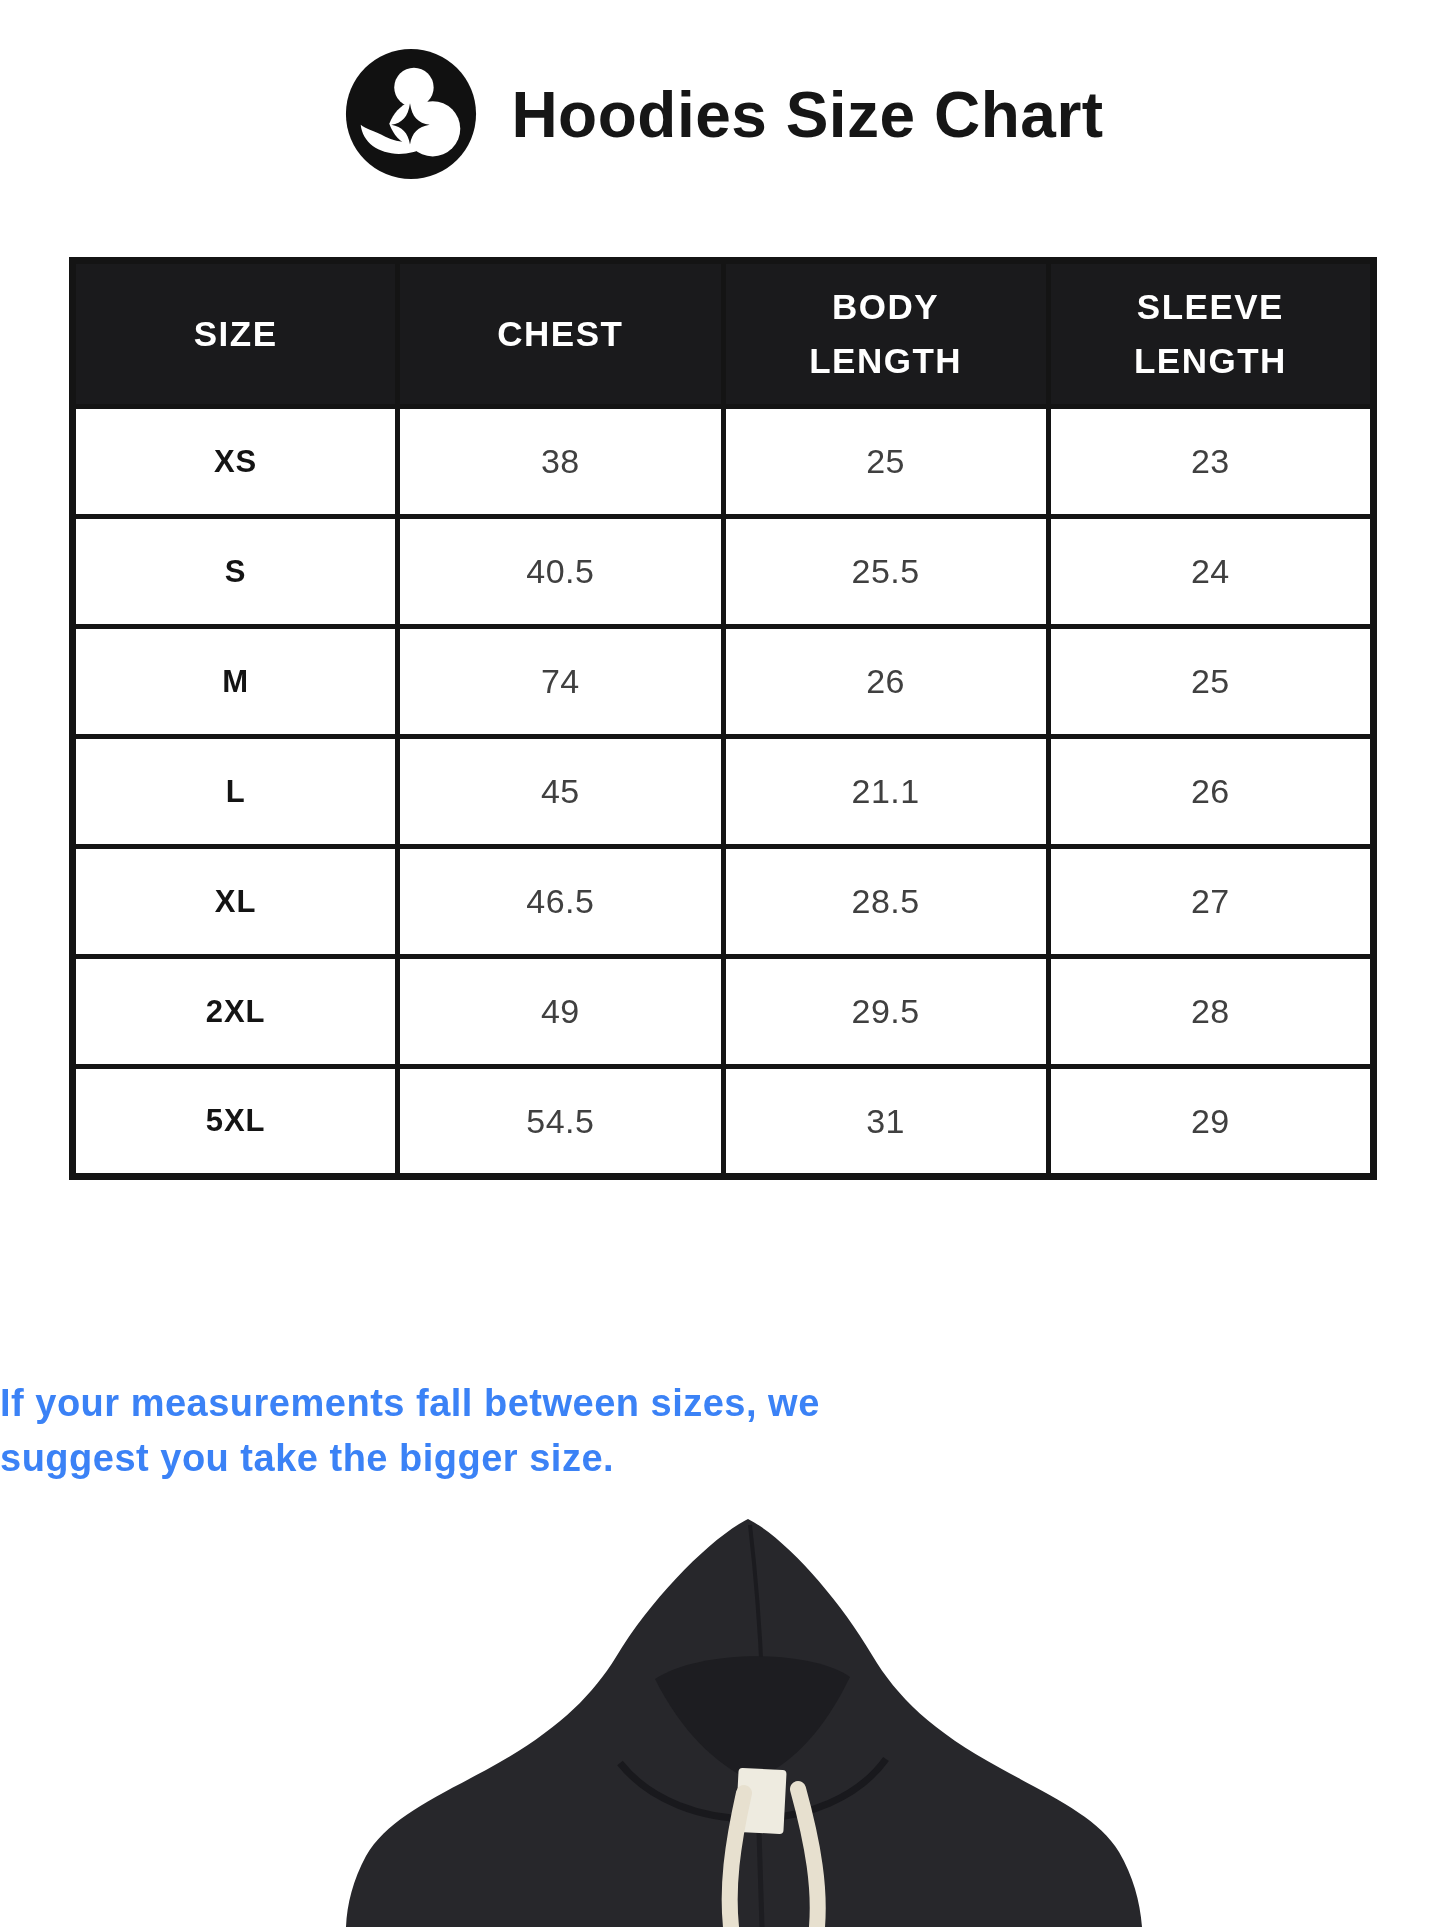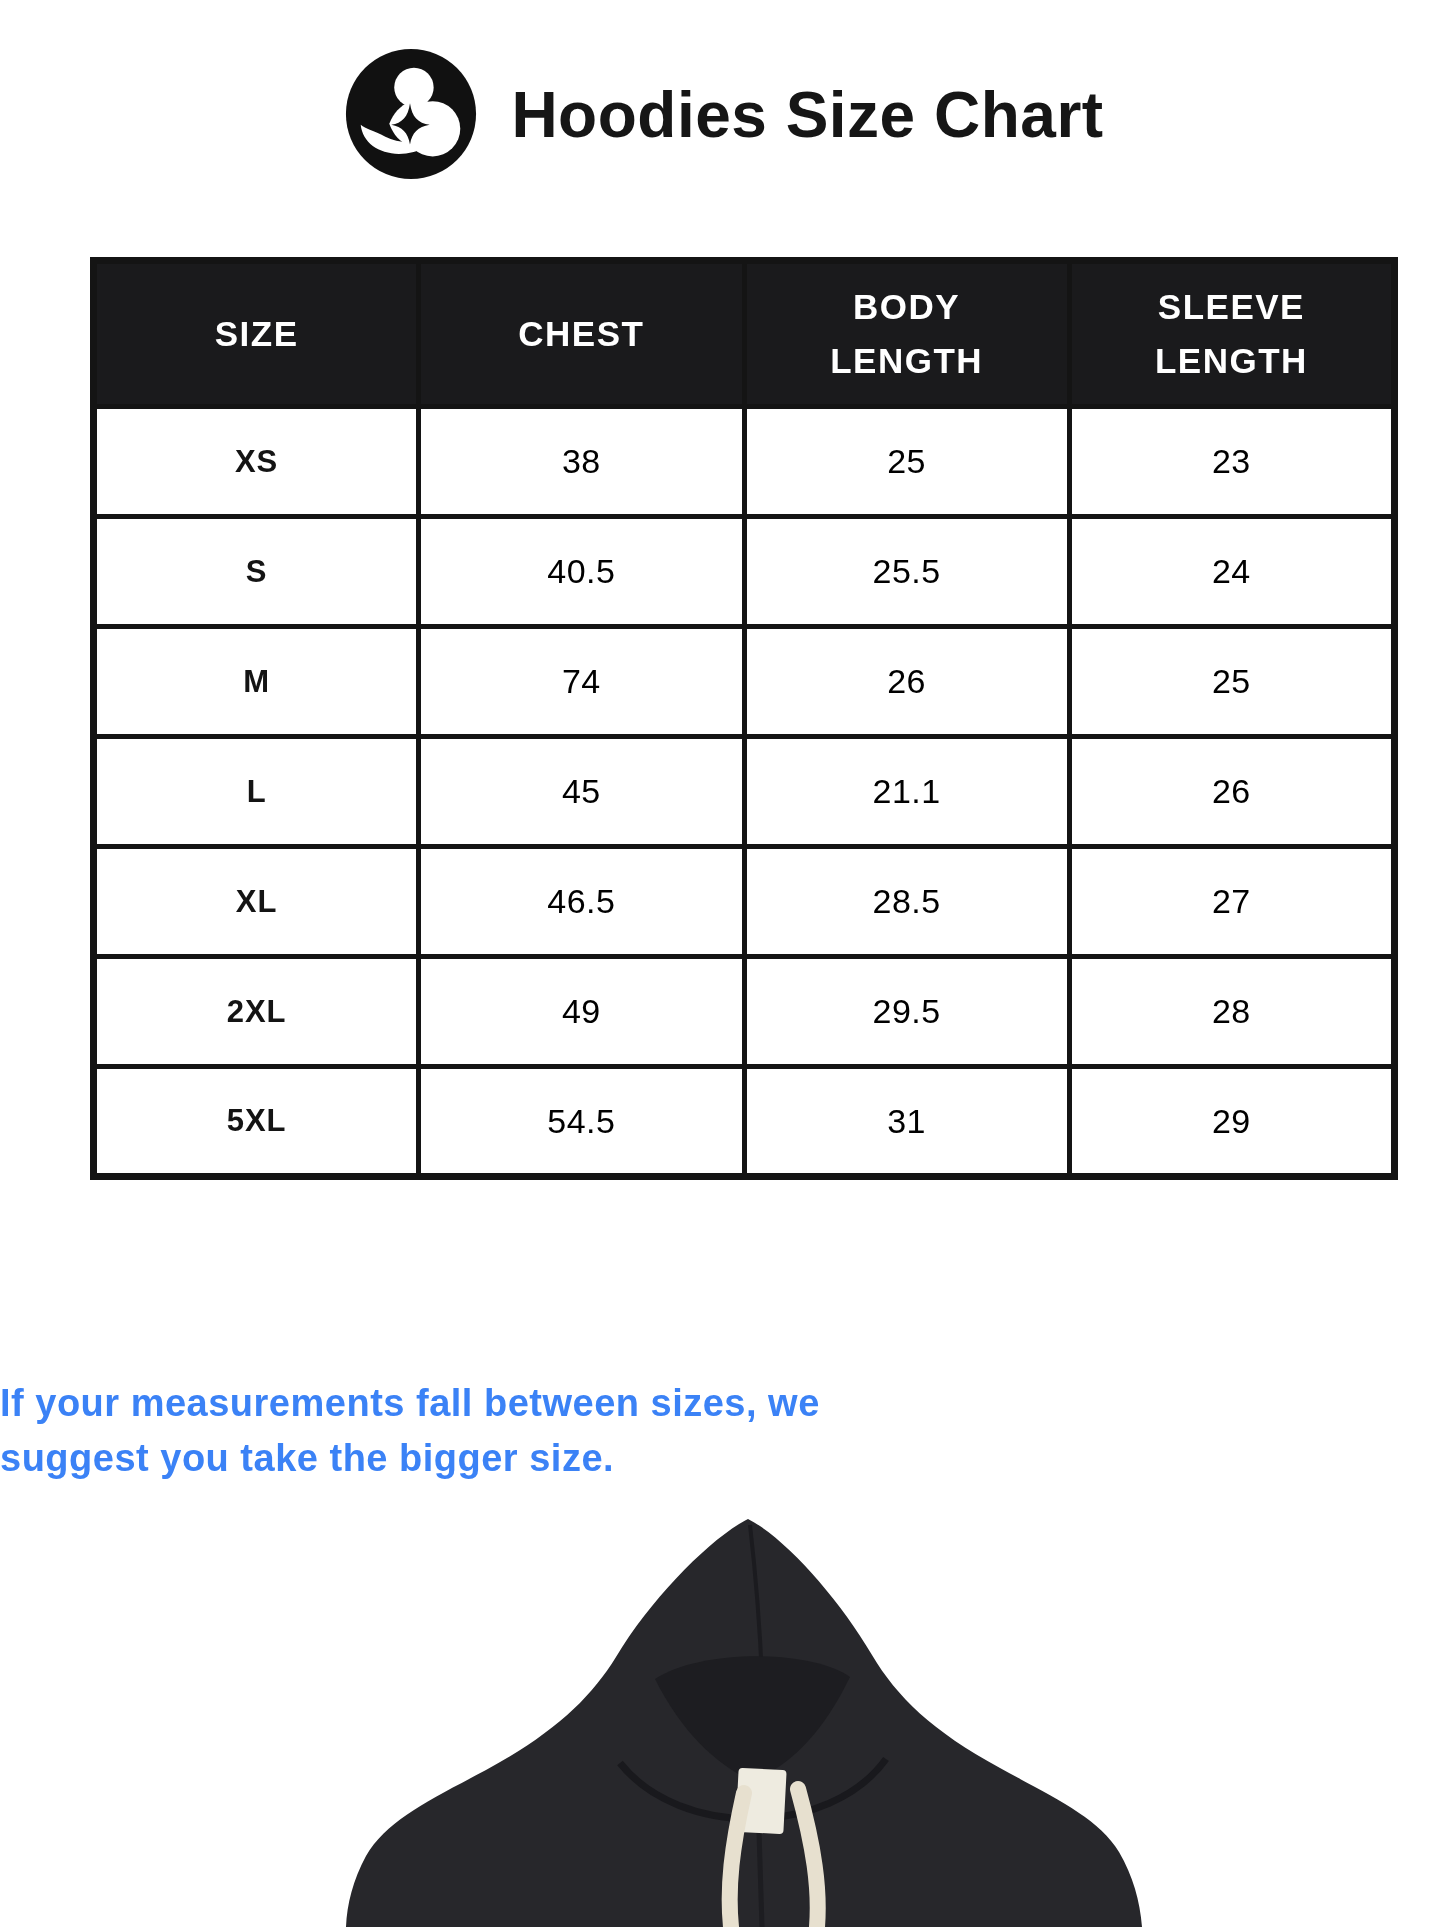--- a/index.html
+++ b/index.html
@@ -30,21 +30,20 @@
     white-space: nowrap;
   }
   
   table.size-table {
     position: absolute;
     left: 69px; top: 257px;
     width: 1308px;
     border-collapse: collapse;
     table-layout: fixed;
     border: 7px solid #141414;
-    margin-left: 21px;
   }
   .size-table th, .size-table td {
     border: 5px solid #141414;
     text-align: center;
     vertical-align: middle;
   }
   .size-table th {
     height: 146px;
     background: #1a1a1c;
     color: #ffffff;
@@ -58,21 +57,21 @@
   .size-table td.size-cell {
     font-weight: bold;
     font-size: 31px;
     letter-spacing: 1px;
     color: #141414;
   }
   .size-table td.value-cell {
     font-size: 34px;
     font-weight: 400;
     letter-spacing: 0.5px;
-    color: #000000;
+    color: #404040;
   }
   
   .size-note {
     position: absolute;
     top: 1376px; left: 0;
     width: 1445px;
     font-size: 38px;
     font-weight: bold;
     line-height: 1.45;
     color: #3b82f6;

